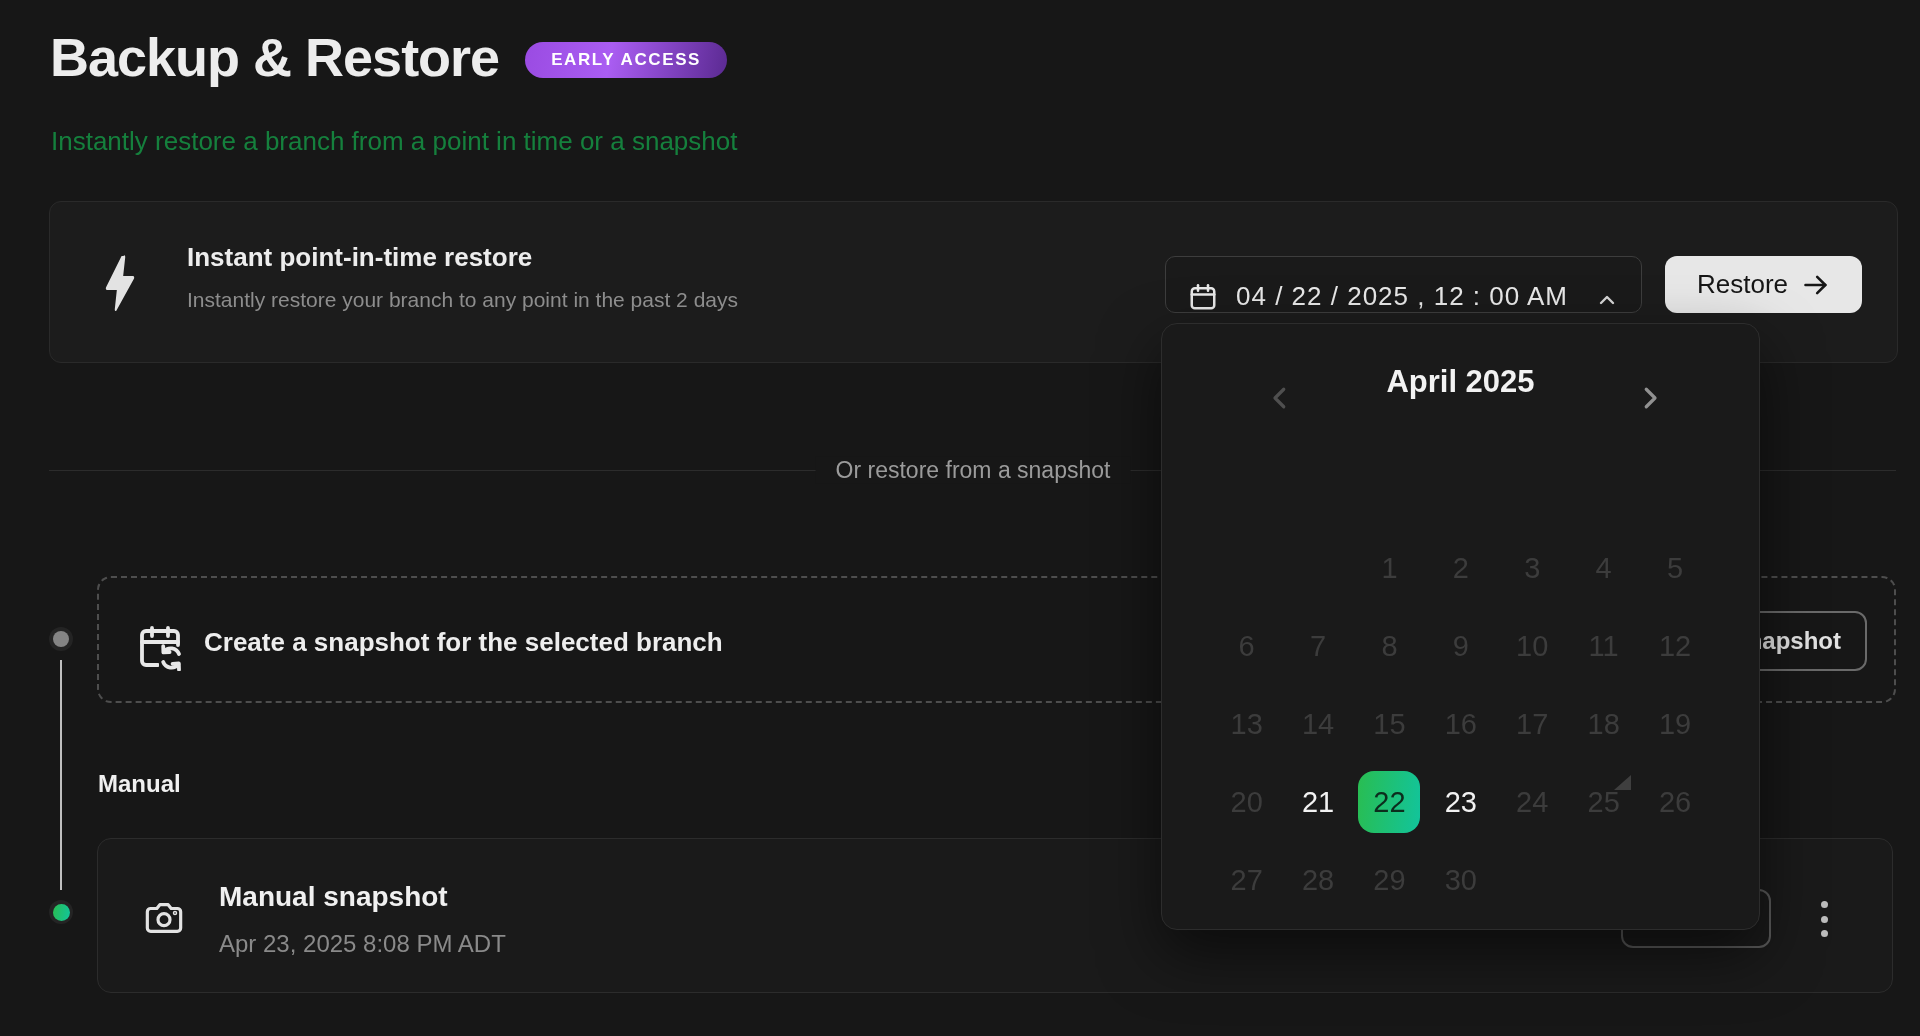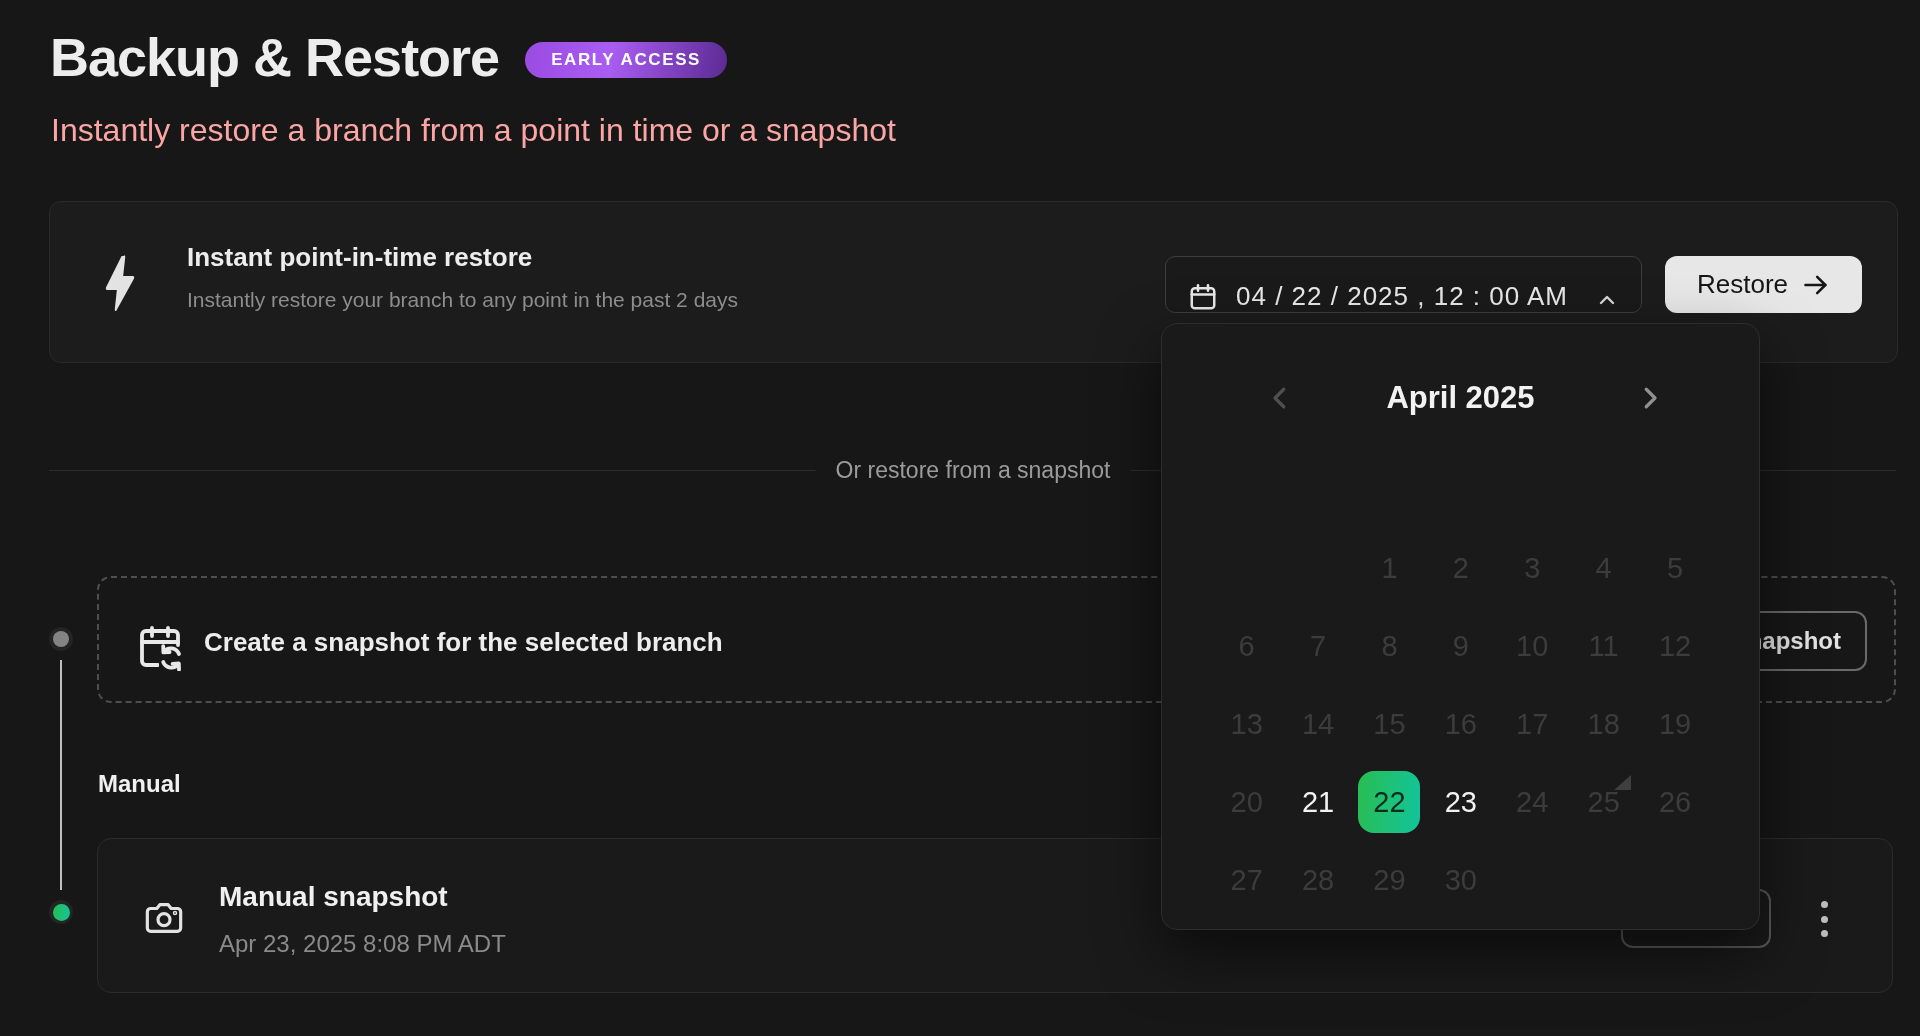--- a/index.html
+++ b/index.html
@@ -5,21 +5,21 @@
   * { margin:0; padding:0; box-sizing:border-box; }
   html,body { width:1920px; height:1036px; background:#171717; overflow:hidden;
               font-family:"Liberation Sans", sans-serif; }
 
   
   .page-header { position:absolute; left:50px; top:26px; display:flex; align-items:center; gap:26px; }
   .page-title { font-size:54px; font-weight:700; color:#ededed; letter-spacing:-1px; }
   .early-badge { height:36px; padding:0 26px; border-radius:18px; display:flex; align-items:center;
     background:linear-gradient(100deg, var(--badge-a) 0%, var(--badge-b) 42%, var(--badge-c) 100%);
     color:#ffffff; font-size:17px; font-weight:700; letter-spacing:1.6px; margin-top:6px;text-align:center; }
-  .page-subtitle { position:absolute; left:51px; top:112px; font-size:32px; color:#fca5a5; }
+  .page-subtitle { position:absolute; left:51px; top:126px; font-size:26px; color:#15803d; }
 
   
   .pitr-card { position:absolute; left:49px; top:201px; width:1849px; height:162px;
     background:#1c1c1c; border:1px solid #2a2a2a; border-radius:12px; }
   .zap-icon { position:absolute; left:51px; top:50px; width:38px; height:62px; }
   .pitr-title { position:absolute; left:137px; top:40px; font-size:26px; font-weight:600; color:#ededed; }
   .pitr-desc  { position:absolute; left:137px; top:86px; font-size:21px; color:#8d8d8d; }
   .datetime-input { position:absolute; left:1115px; top:54px; width:477px; height:57px;
     background:#1a1a1a; border:1px solid #3d3d3d; border-radius:10px;
     display:flex; align-items:flex-end; padding:0 22px; gap:18px; cursor:pointer; }
@@ -63,21 +63,21 @@
     flex-direction:column; align-items:center; justify-content:space-between; padding:4px 0; cursor:pointer; }
   .kebab span { width:7px; height:7px; border-radius:50%; background:#bdbdbd; }
 
   
   .cal-popup { position:absolute; left:1161px; top:323px; width:599px; height:607px;
     background:#1a1a1a; border:1px solid #2d2d2d; border-radius:16px; z-index:50;
     box-shadow:0 24px 60px rgba(0,0,0,0.55); }
   .cal-nav-btn { position:absolute; top:52px; width:44px; height:44px; background:transparent;
     border:none; display:flex; align-items:center; justify-content:center; cursor:pointer; }
   .cal-prev { left:96px; } .cal-next { left:466px; }
-  .cal-month { position:absolute; top:56px; left:0; width:100%; text-align:center;
+  .cal-month { position:absolute; top:40px; left:0; width:100%; text-align:center;
     font-size:31px; font-weight:600; color:#f2f2f2; }
   .cal-headers, .cal-days { position:absolute; left:49px; width:500px; display:grid;
     grid-template-columns:repeat(7,71.4px); }
   .cal-headers { top:178px; }
   .cal-headers div { height:42px; display:flex; align-items:center; justify-content:center;
     font-size:27px; font-weight:500; color:#e6e6e6; }
   .cal-days { top:205px; grid-auto-rows:78px; }
   .day-cell { display:flex; align-items:center; justify-content:center; }
   .day { width:62px; height:62px; display:flex; align-items:center; justify-content:center;
     font-size:29px; color:#f2f2f2; border-radius:16px; cursor:pointer; }

